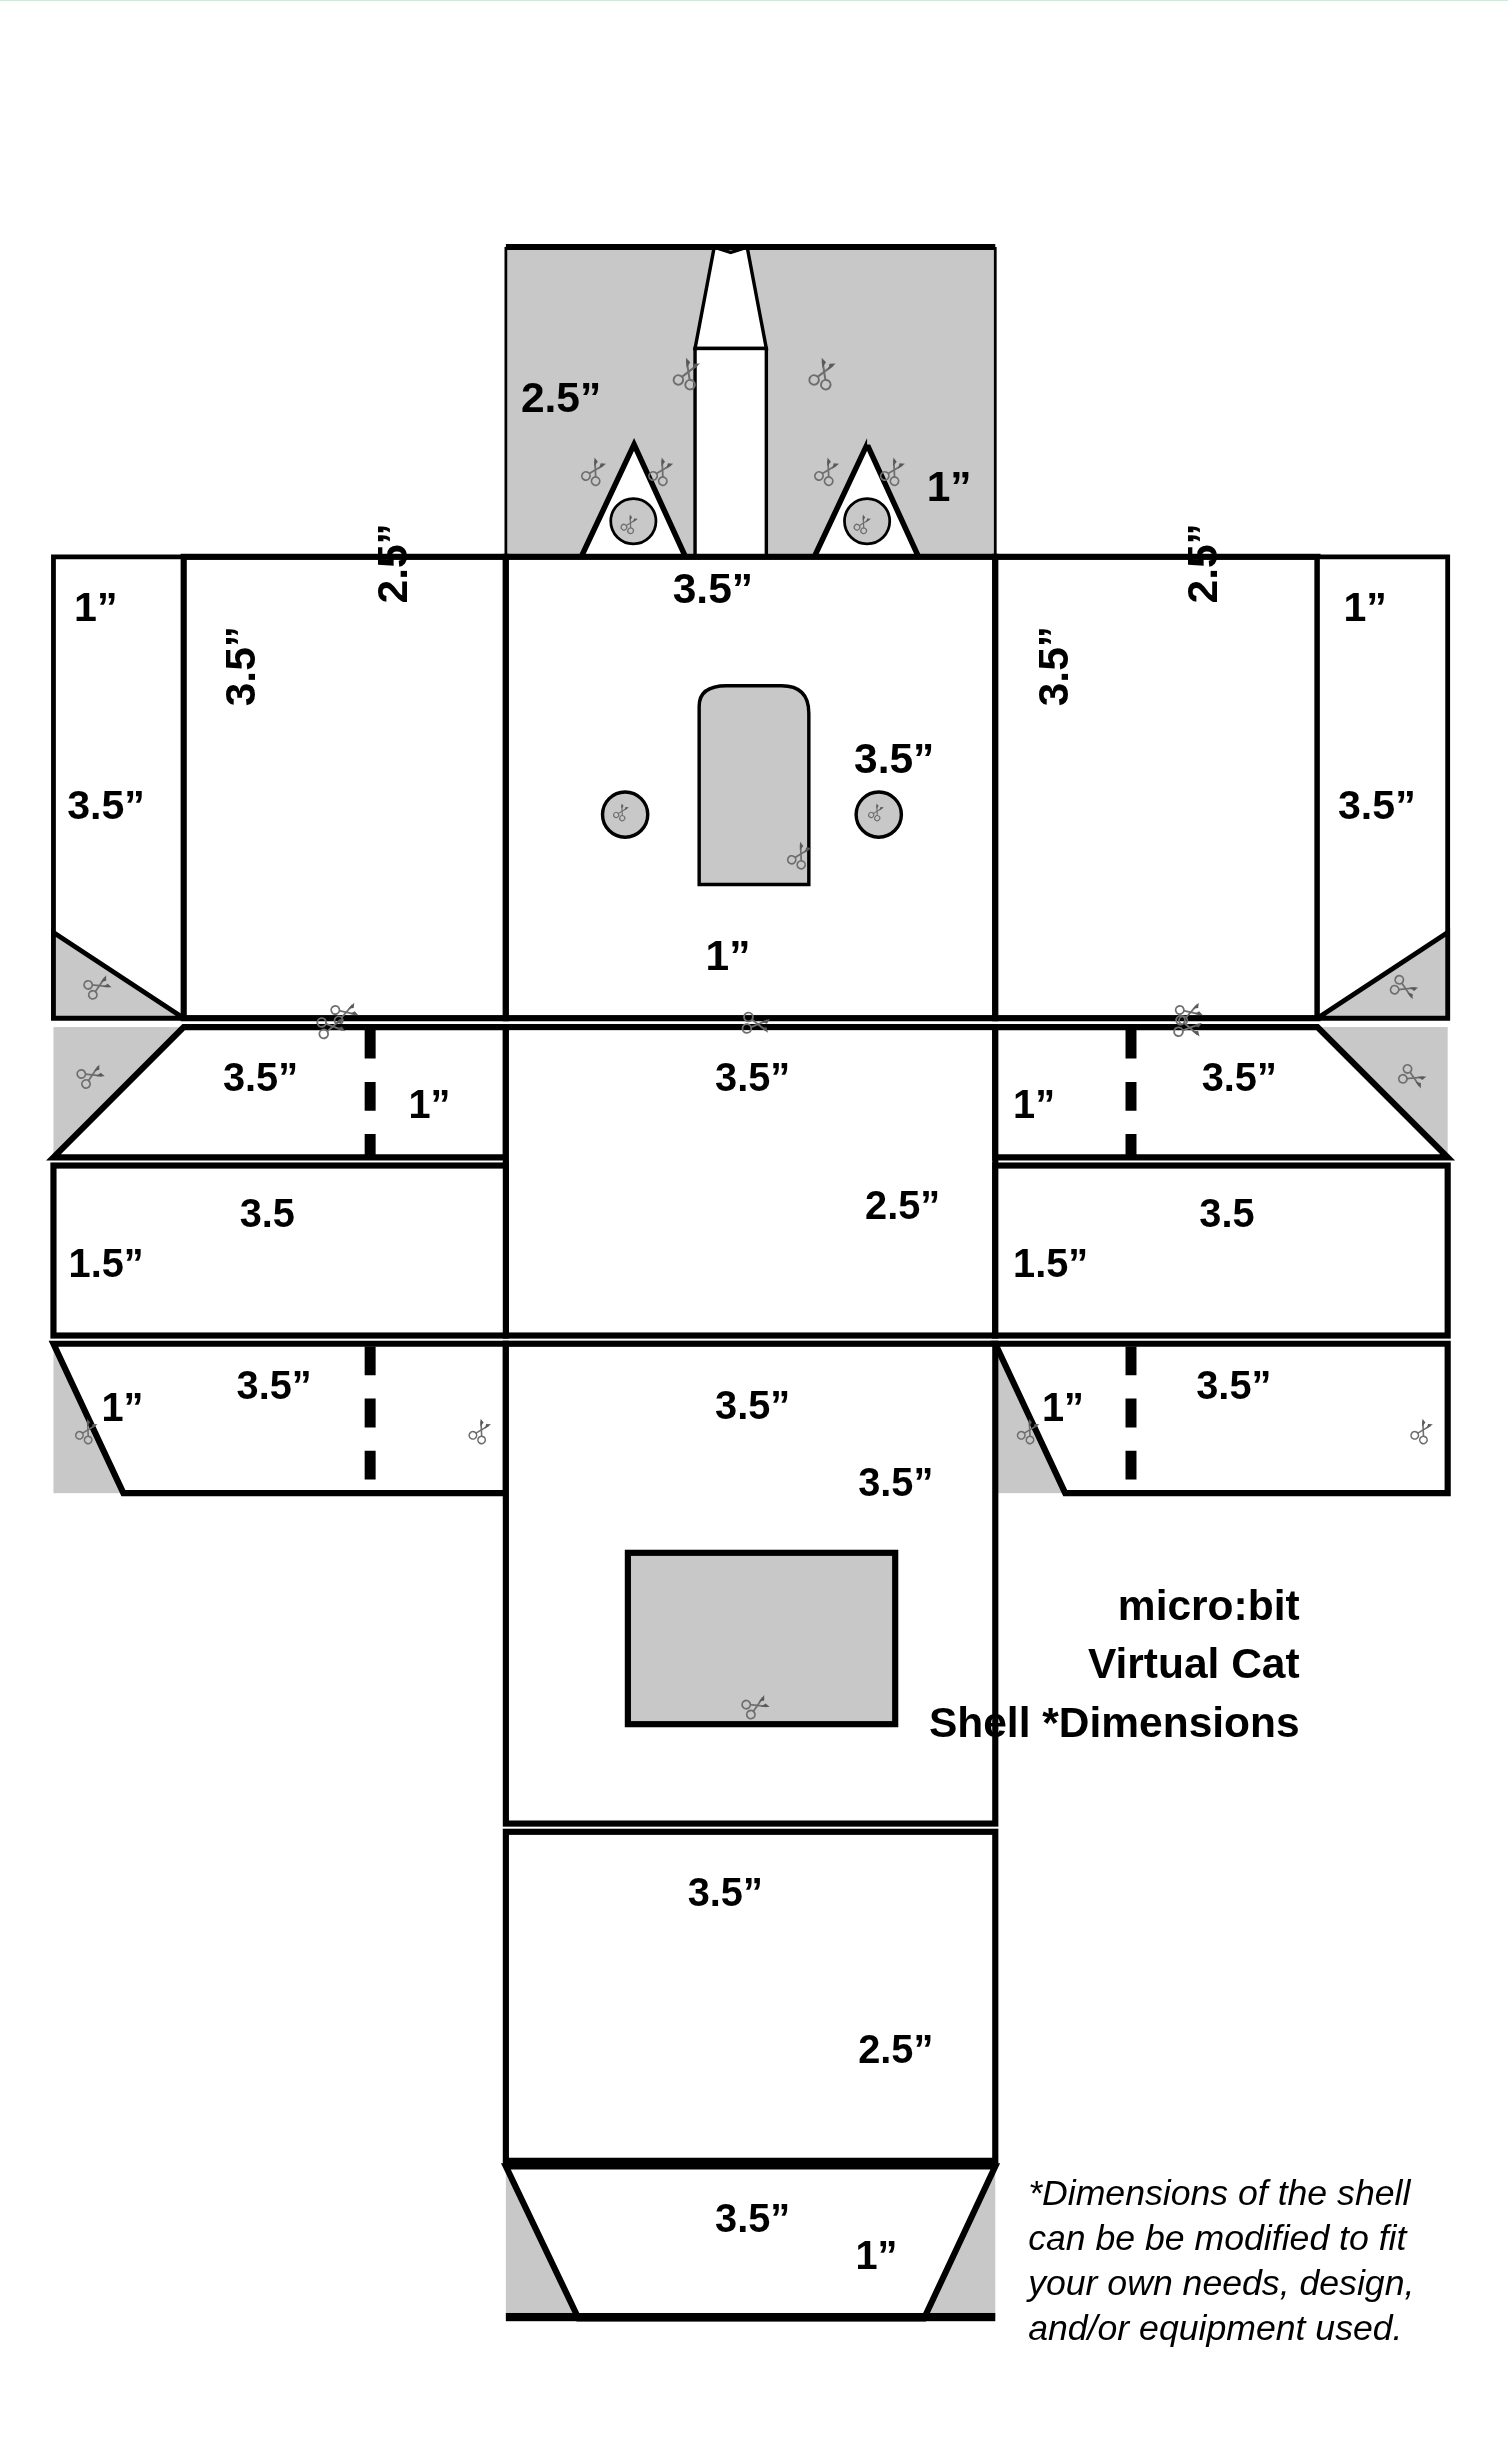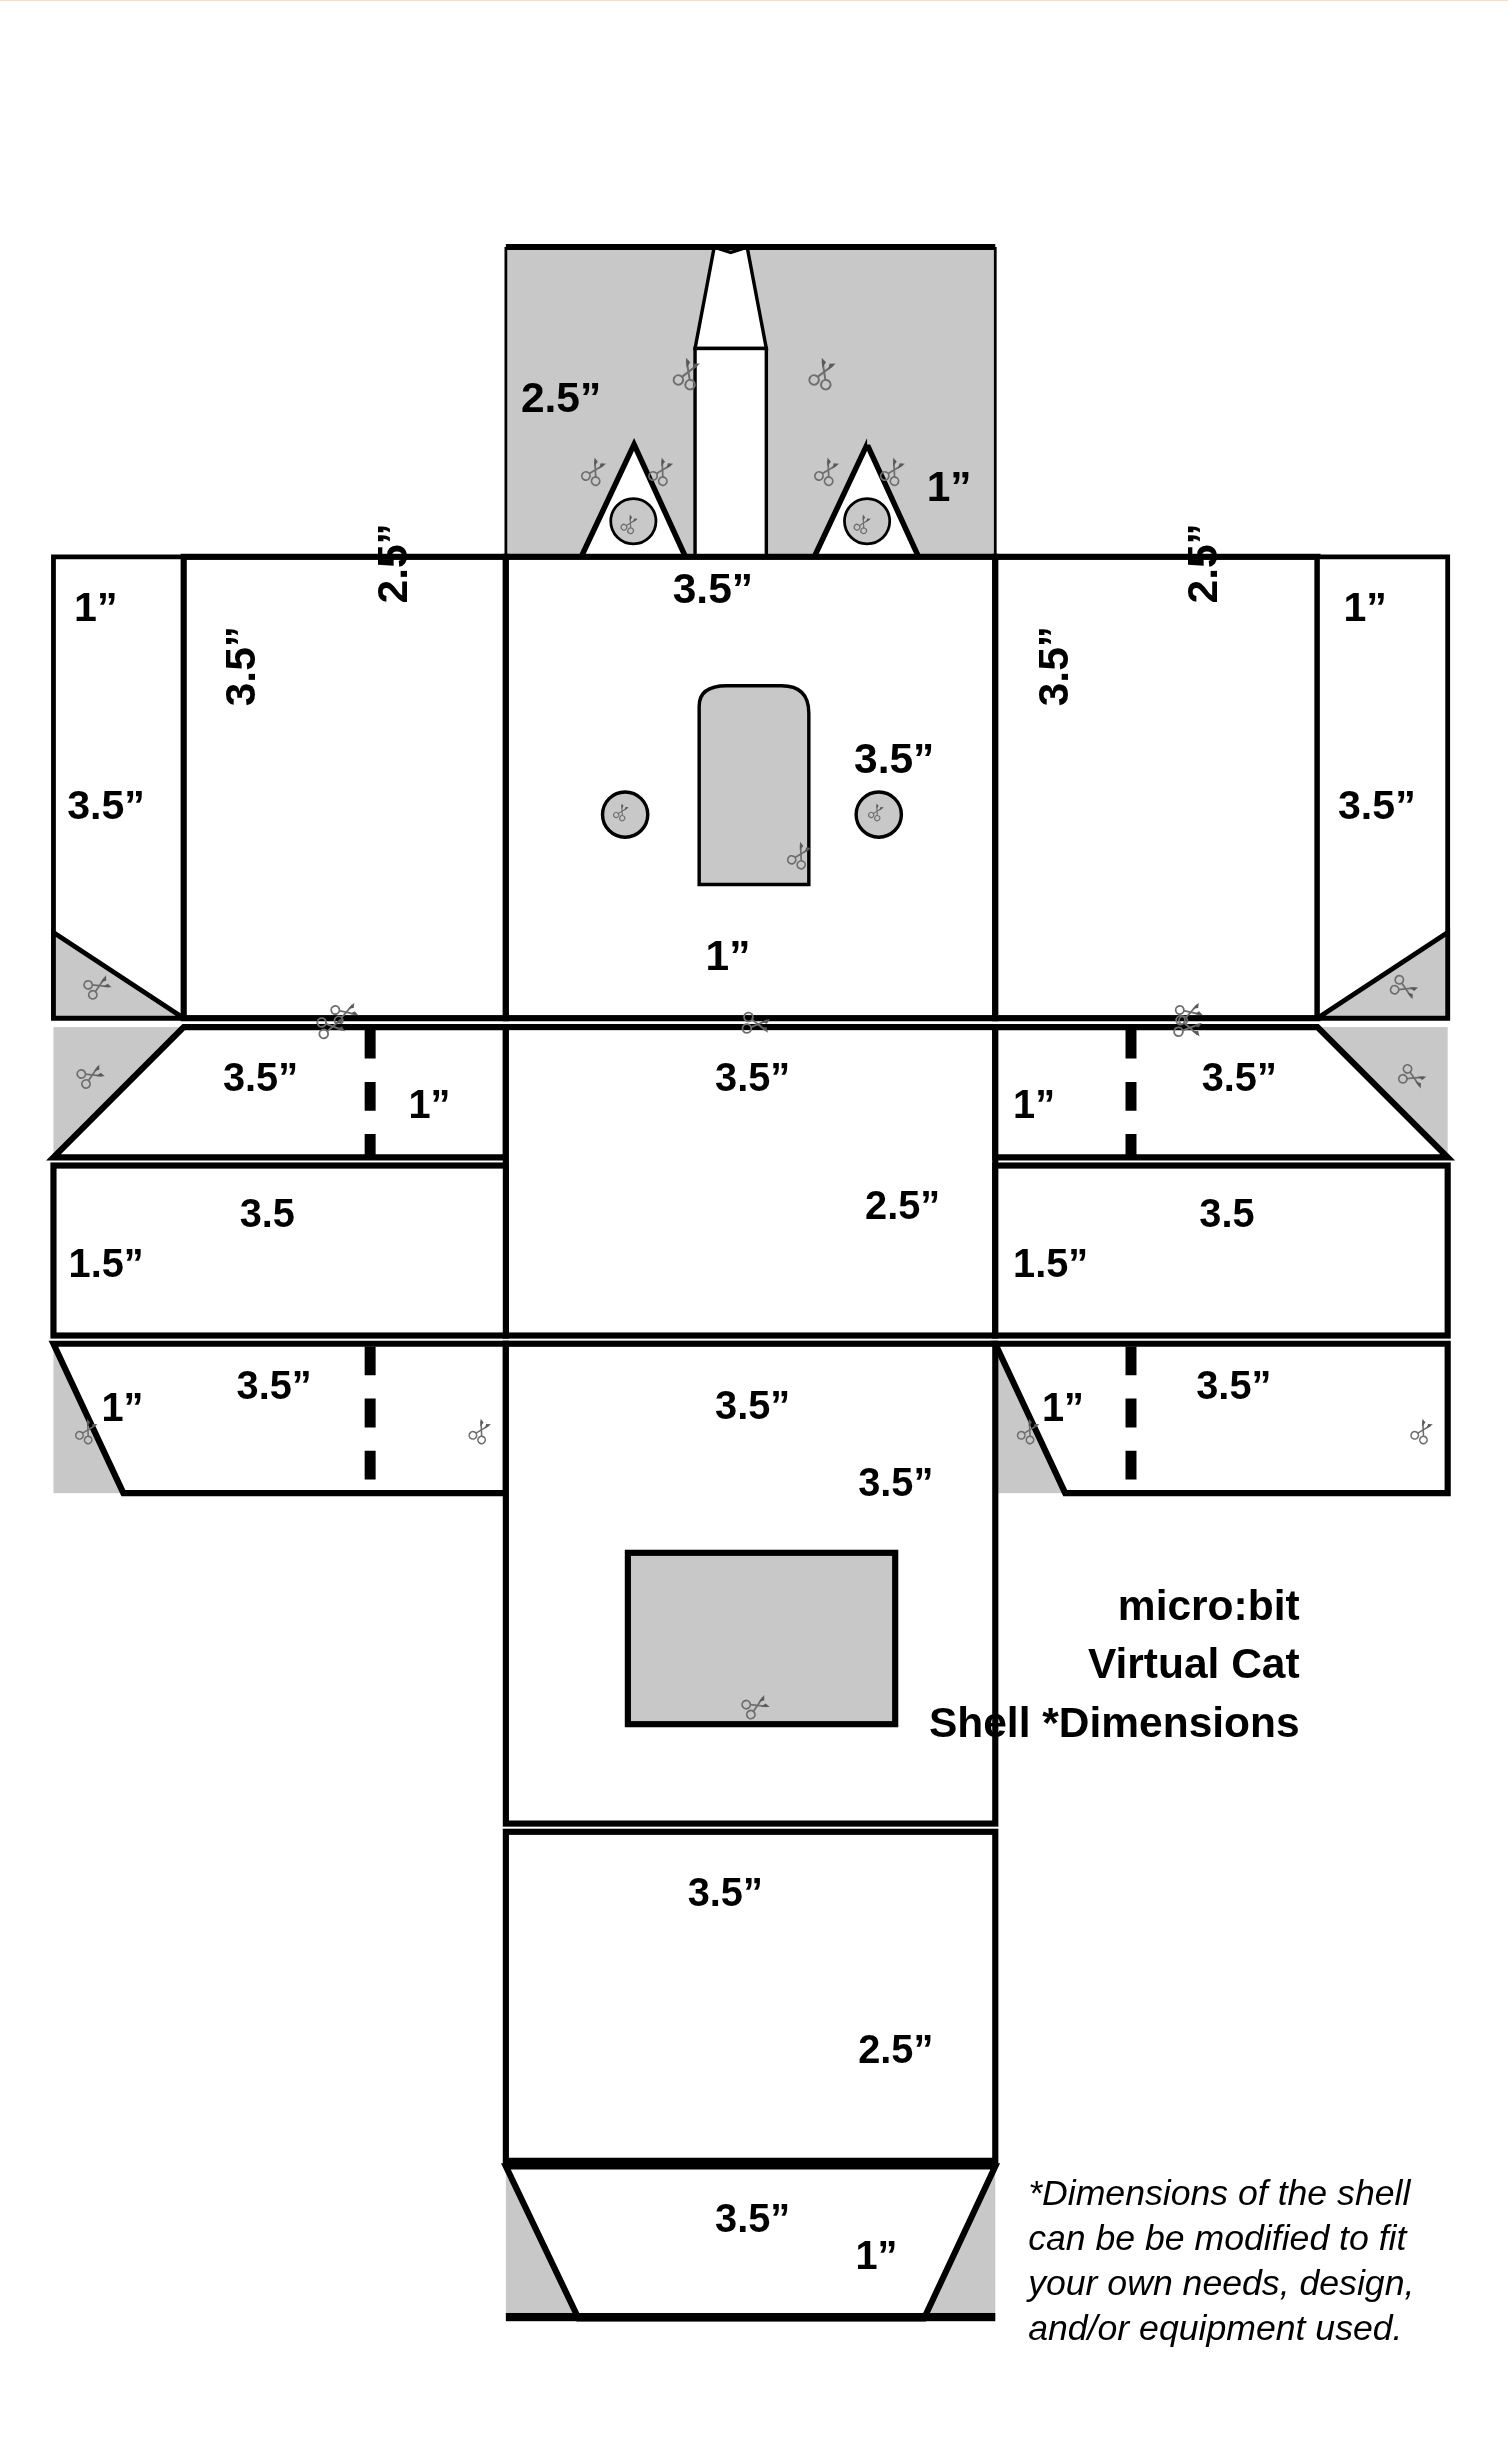--- a/index.html
+++ b/index.html
@@ -1,17 +1,17 @@
 <!DOCTYPE html>
 <html style="font-size:11px"><head>
 <meta charset="utf-8">
 <style>
   html,body{margin:0;padding:0;background:#ffffff;}
   body{width:1508px;height:2438px;font-family:"Liberation Sans",sans-serif;overflow:hidden;}
-  #stage{position:relative;width:1508px;height:2438px;background:#f97316;}
+  #stage{position:relative;width:1508px;height:2438px;background:#22c55e;}
   svg{display:block;}
   .dim{font-family:"Liberation Sans",sans-serif;font-weight:bold;fill:#000;}
   .title{font-family:"Liberation Sans",sans-serif;font-weight:bold;fill:#000;}
   .note{font-family:"Liberation Sans",sans-serif;font-style:italic;fill:#000;}
 </style>
 </head>
 <body>
 
 <div id="stage">
 <svg width="1508" height="2438" viewBox="0 0 2200 3556" xmlns="http://www.w3.org/2000/svg">

